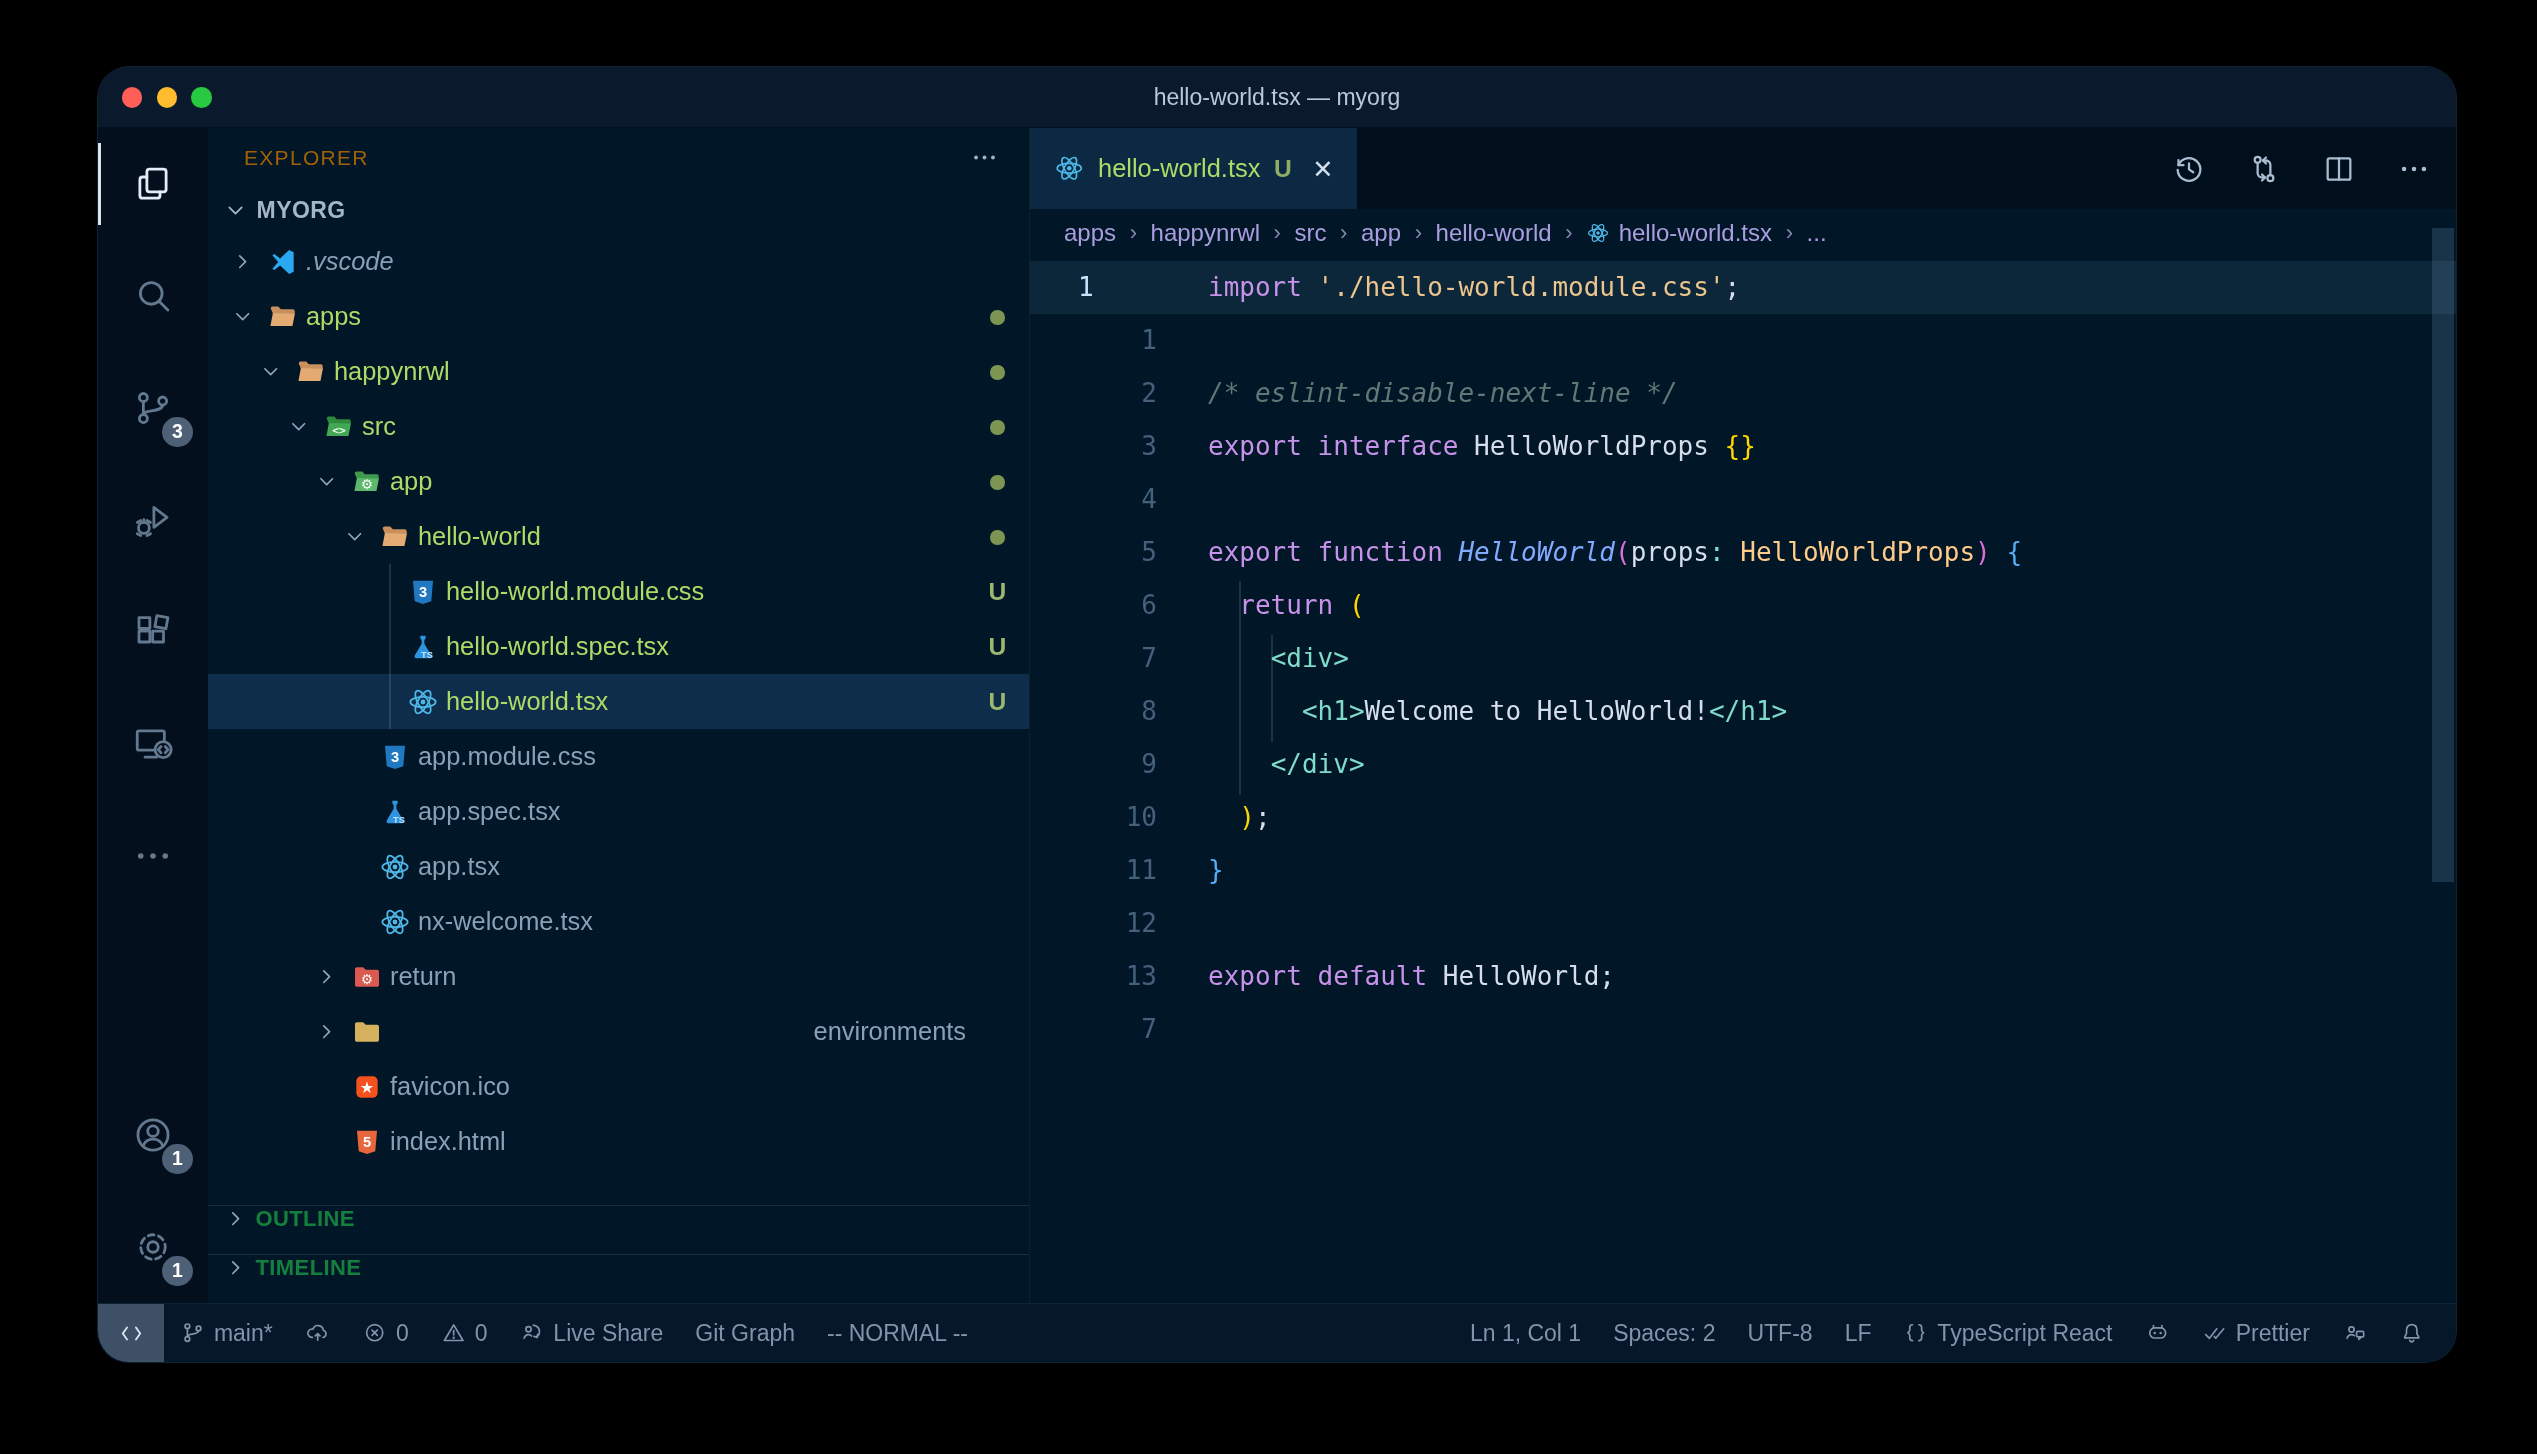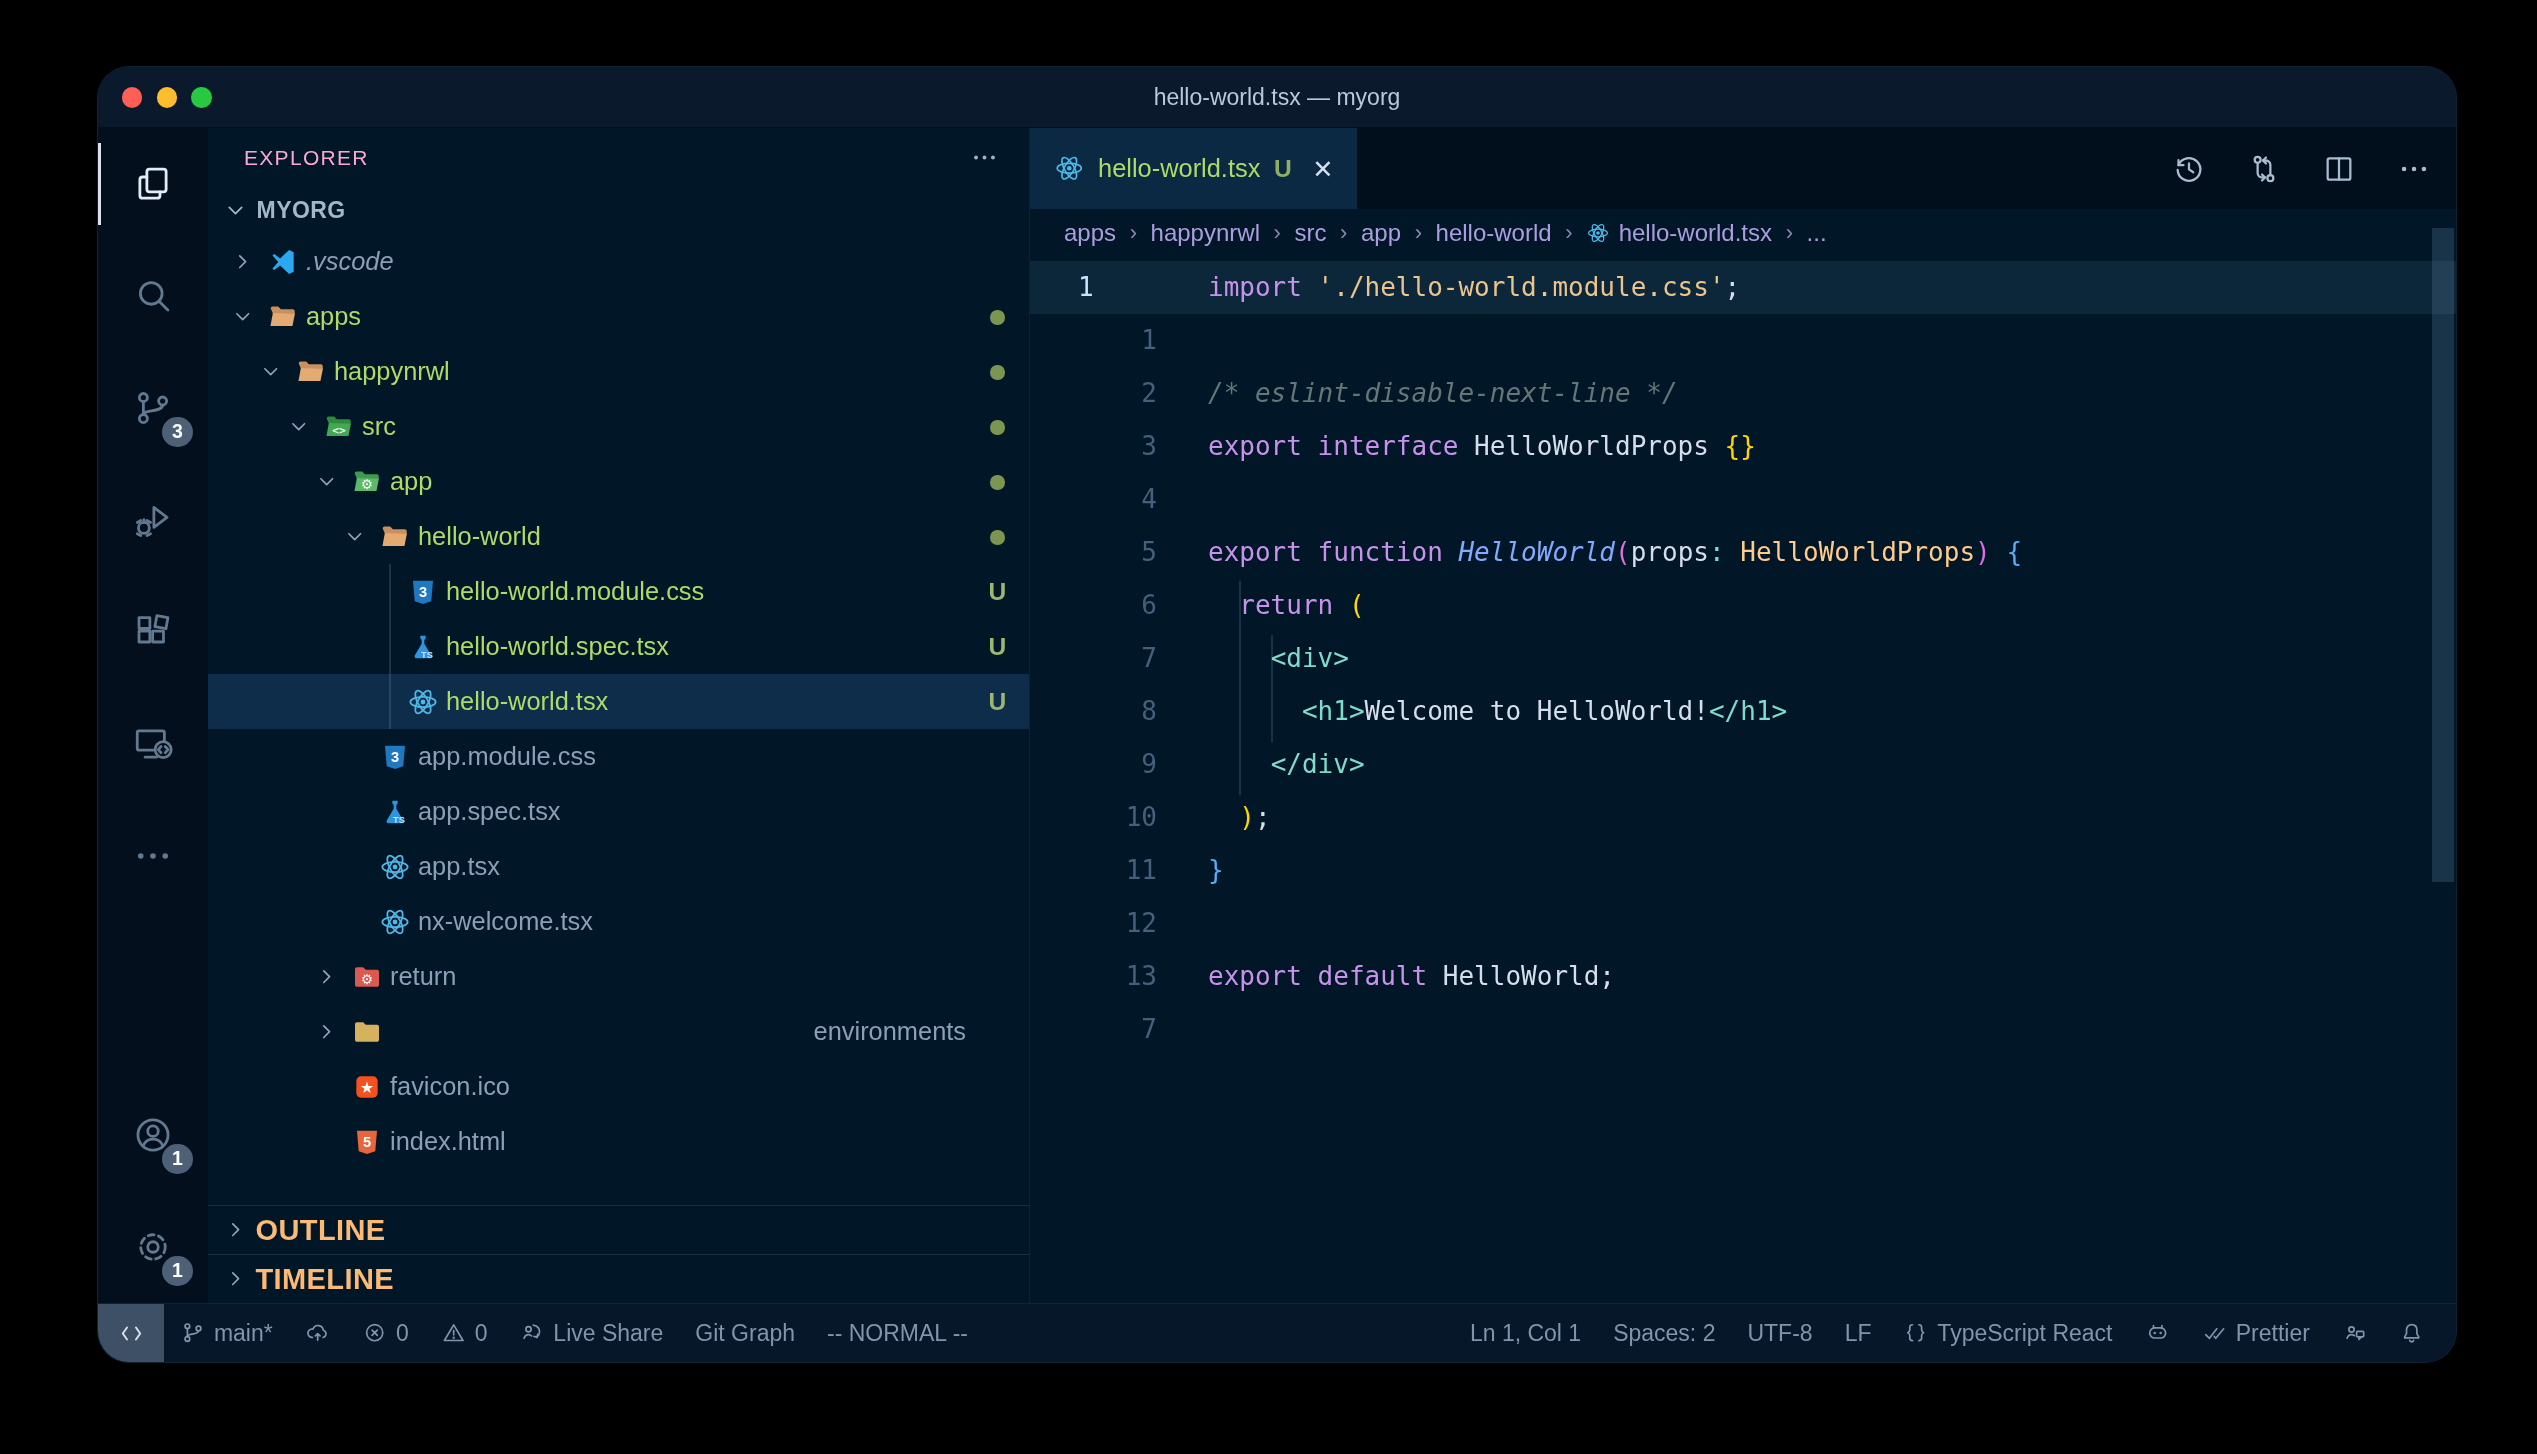--- a/index.html
+++ b/index.html
@@ -30,21 +30,21 @@
   .ab-badge { position:absolute; right:15.3px; bottom:17px; min-width:30.5px; height:30.5px;
               border-radius:17px; background:#4e6076; color:#fff; font-size:19.5px;
               font-weight:bold; display:flex; align-items:center; justify-content:center;
               padding:0 6.8px; }
   .ab-spacer { flex:1; }
   
   .sidebar { width:822px; background:#011627; flex:none; display:flex; flex-direction:column;
              border-right:1.7px solid #0b2233; }
   .sb-header { height:59px; flex:none; display:flex; align-items:center;
                padding:0 30.5px 0 36px; }
-  .sb-title { color:#f9a8d4; font-size:21px; letter-spacing:1.3px; flex:1; }
+  .sb-title { color:#a16207; font-size:21px; letter-spacing:1.3px; flex:1; }
   .sb-menu { color:#9fb2c5; }
   .sb-menu svg { width:29px; height:29px; }
   .sb-section { height:47px; flex:none; display:flex; align-items:center; gap:8px;
                 padding-left:13.6px; color:#a4b6c9; font-weight:bold; font-size:23px;
                 letter-spacing:0.4px; }
   .sb-section .icn svg { width:27px; height:27px; }
   .tree { flex:none; }
   .tree-row { height:55px; display:flex; align-items:center; position:relative;
               cursor:pointer; }
   .tree-row.selected { background:#0d2d4a; }
@@ -53,23 +53,23 @@
   .t-icn { width:39px; flex:none; display:flex; align-items:center; }
   .t-icn svg { width:32px; height:32px; }
   .t-label { flex:1; font-size:25.4px; color:#89a0b6; white-space:nowrap; overflow:hidden; }
   .t-label.mod { color:#addb67; }
   .t-badge { width:63px; flex:none; text-align:center; color:#9cb870; font-size:24.6px;
              font-weight:600; }
   .t-dot { display:inline-block; width:14.4px; height:14.4px; border-radius:50%;
            background:#7d9553; }
   .tree-guide { position:absolute; top:0; bottom:0; width:1.7px;
                 background:rgba(136,160,184,.22); }
-  .sb-foot { height:49px; flex:none; display:flex; align-items:center; gap:6.8px;
+  .sb-foot { height:49px; flex:none; display:flex; align-items:flex-start; gap:6.8px;
              padding-left:15.3px; border-top:0.8px solid rgba(95,126,151,.25);
-             color:#fdba74; font-weight:bold; font-size:29px; letter-spacing:0.4px; }
+             color:#15803d; font-weight:bold; font-size:22px; letter-spacing:0.4px; }
   .sb-foot .icn svg { width:25.4px; height:25.4px; color:#8da5bd; }
   
   .editor { flex:1; display:flex; flex-direction:column; min-width:0; position:relative; }
   .tabstrip { height:81px; flex:none; background:#010e1b; display:flex; align-items:stretch;
               position:relative; }
   .tab { background:#0b2942; display:flex; align-items:center; gap:13.6px; padding:0 24px;
          cursor:pointer; }
   .tab .icn svg { width:30.5px; height:30.5px; }
   .tab-label { color:#addb67; font-size:25.4px; }
   .tab-dirty { color:#8fae63; font-size:24.6px; font-weight:600; }

